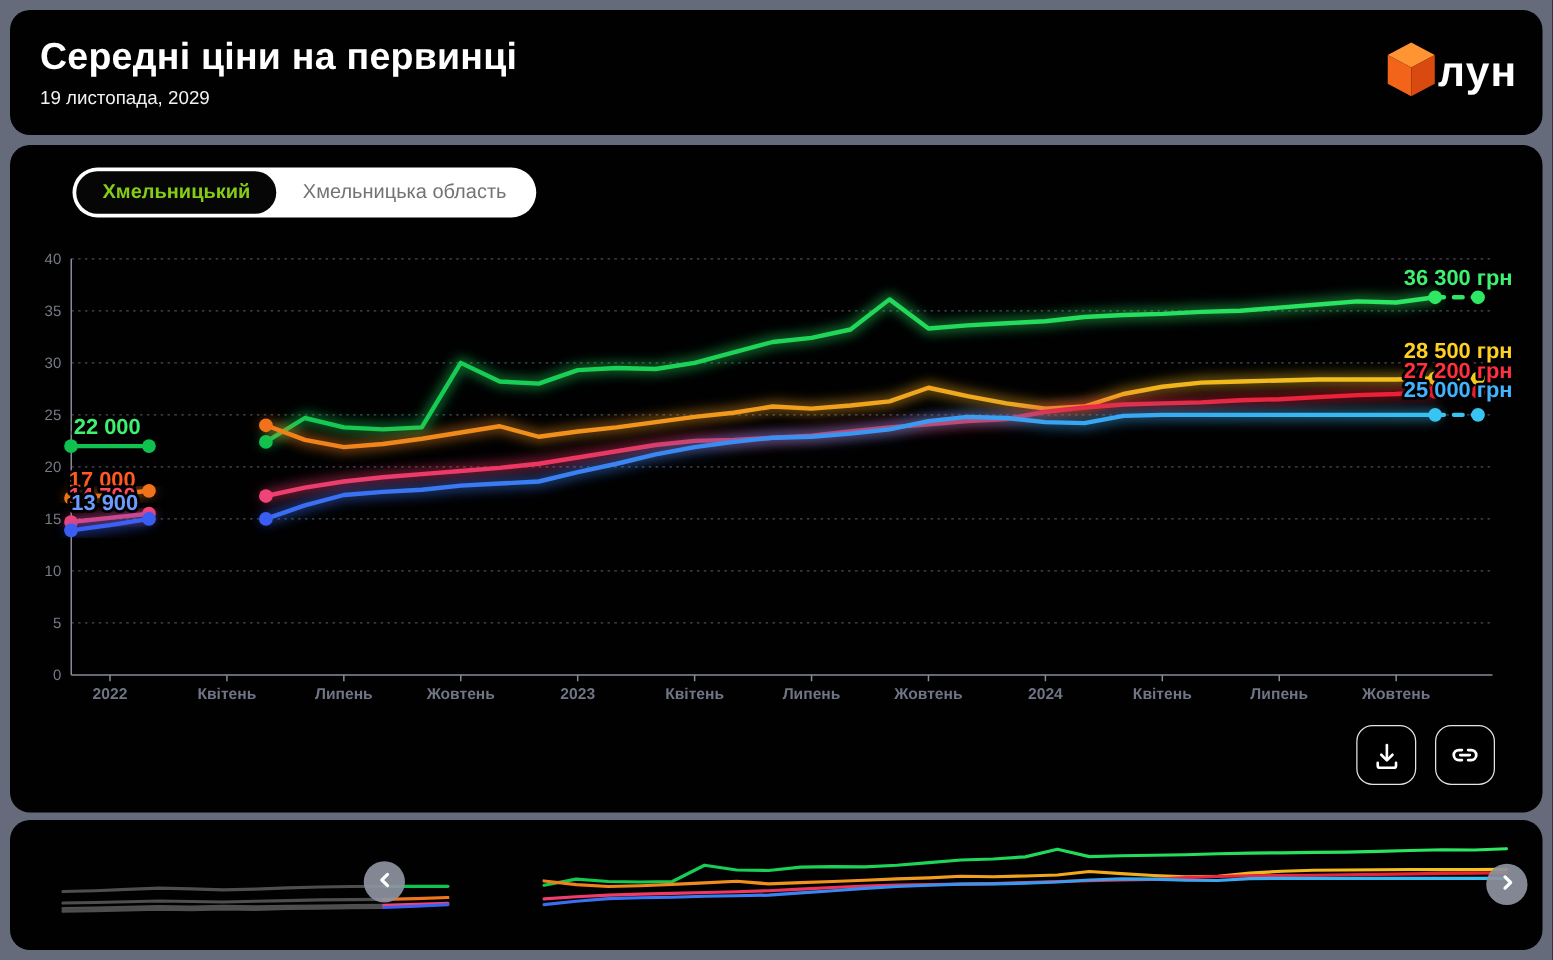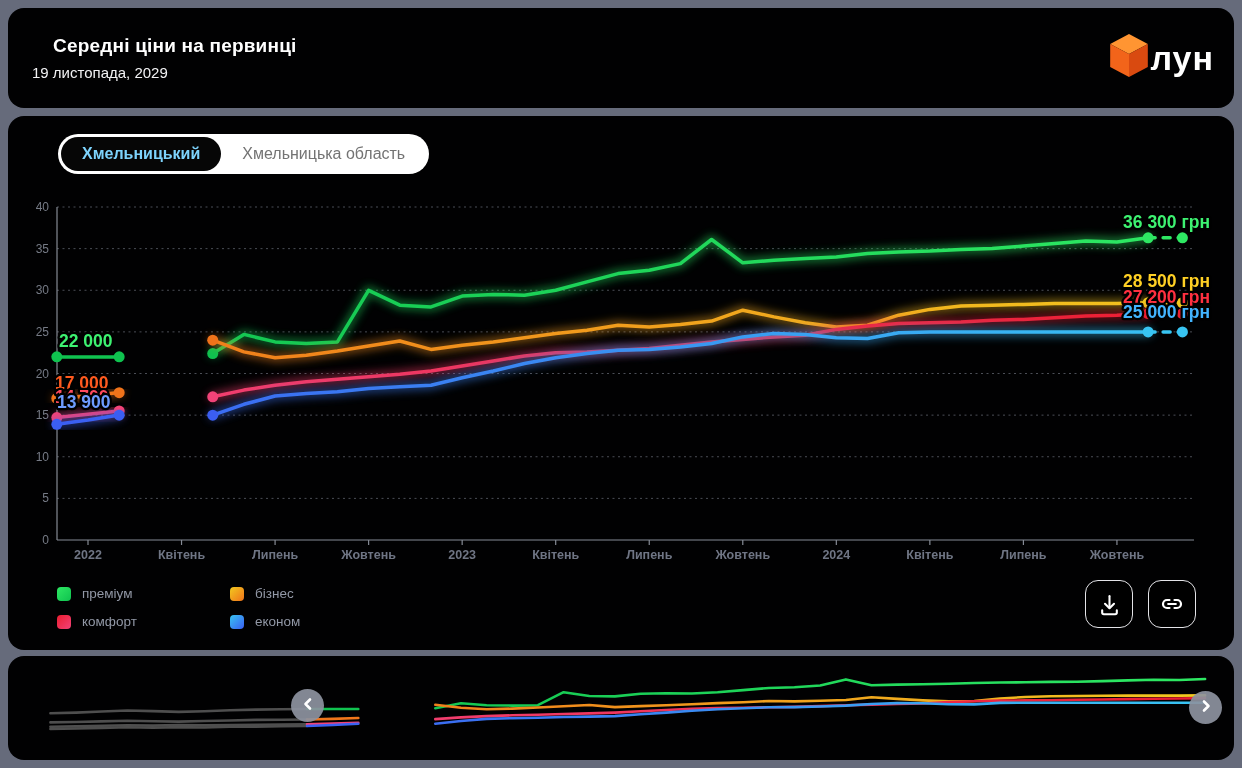--- a/index.html
+++ b/index.html
@@ -7,31 +7,31 @@
     width:1242px;height:768px;
     background:#666b7b;
     font-family:"Liberation Sans",sans-serif;
     -webkit-font-smoothing:antialiased;
     overflow:hidden;
   }
   .page{padding:8px;display:flex;flex-direction:column;}
   .panel{background:#010102;border-radius:16px;box-sizing:border-box;position:relative;}
   .header{height:100px;display:flex;align-items:center;justify-content:space-between;padding:0 20px 0 24px;}
   .htext{display:flex;flex-direction:column;gap:7px;}
-  .title{color:#ffffff;font-size:19px;font-weight:700;letter-spacing:.2px;margin-left:21px;}
+  .title{color:#ffffff;font-size:30px;font-weight:700;letter-spacing:.2px;}
   .date{color:#f2f2f4;font-size:15px;}
   .logo{display:flex;align-items:center;}
   .logo-text{color:#ffffff;font-size:34px;font-weight:700;letter-spacing:1px;line-height:1;}
   .main{height:534px;margin:8px 0 6px 0;}
   .chart{position:absolute;left:0;top:0;pointer-events:none;}
   .toggles{position:absolute;left:50px;top:18px;display:flex;gap:20px;z-index:3;}
   .pillgroup{background:#ffffff;border-radius:21px;padding:3px;display:inline-flex;align-items:center;height:40px;box-sizing:border-box;}
   .pill{border:none;background:transparent;color:#737373;font-family:"Liberation Sans",sans-serif;
         font-size:16px;font-weight:500;padding:0 21px;height:34px;border-radius:17px;cursor:pointer;white-space:nowrap;}
-  .pill.active{background:#060606;color:#7dd3fc;font-weight:600;}
+  .pill.active{background:#060606;color:#84cc16;font-weight:600;}
   .legend{position:absolute;left:49px;top:470px;display:grid;grid-template-columns:173px auto;row-gap:13px;z-index:3;}
   .litem{display:flex;align-items:center;gap:11px;color:#9298a6;font-size:13.5px;}
   .sw{width:14px;height:14px;border-radius:4px;flex:0 0 auto;}
   .actbtn{position:absolute;top:464px;width:48px;height:48px;border-radius:13px;background:#000;
           border:1.6px solid #e4e4e8;color:#fff;display:flex;align-items:center;justify-content:center;cursor:pointer;z-index:3;}
   .actbtn svg{display:block;}
   #btn-download{right:101px;}
   #btn-link{right:38px;}
   .nav{height:104px;}
   .navbtn{position:absolute;width:33px;height:33px;border-radius:50%;background:rgba(141,146,159,.92);
@@ -195,38 +195,20 @@
         <text x="51" y="230.85000000000002" class="vlabel" fill="#3df271">22 000</text>
         <text x="47" y="273.475" class="vlabel" fill="#ff5a1f">17 000</text>
         <text x="47" y="286.6225" class="vlabel" fill="#ff4a5e">14 700</text>
         <text x="49" y="292.2825" class="vlabel" fill="#6d9cff">13 900</text>
         <text x="1202" y="111.80250000000007" text-anchor="end" class="vlabel" fill="#3df271">36 300 грн</text>
         <text x="1202" y="170.7375" text-anchor="end" class="vlabel" fill="#ffd024">28 500 грн</text>
         <text x="1202" y="186.56000000000003" text-anchor="end" class="vlabel" fill="#ff3040">27 200 грн</text>
         <text x="1202" y="201.87500000000003" text-anchor="end" class="vlabel" fill="#42b4ff">25 000 грн</text>
       </svg>
 
-    <div class="legend">
-      <div class="litem">
-        <span class="sw" style="background: linear-gradient(135deg, rgb(46, 232, 99), rgb(15, 194, 79));"></span>
-        <span>преміум</span>
-      </div>
-      <div class="litem">
-        <span class="sw" style="background: linear-gradient(135deg, rgb(242, 201, 31), rgb(240, 115, 26));"></span>
-        <span>бізнес</span>
-      </div>
-      <div class="litem">
-        <span class="sw" style="background: linear-gradient(135deg, rgb(235, 29, 48), rgb(242, 67, 120));"></span>
-        <span>комфорт</span>
-      </div>
-      <div class="litem">
-        <span class="sw" style="background: linear-gradient(135deg, rgb(56, 196, 242), rgb(59, 94, 242));"></span>
-        <span>економ</span>
-      </div>
-    </div>
 
     <button class="actbtn" id="btn-download">
       <span>
         <svg width="23" height="23" viewBox="0 0 22 22" fill="none" stroke="#ffffff" stroke-width="2" stroke-linecap="round" stroke-linejoin="round">
           <path d="M4 16.5v2.2a1.6 1.6 0 0 0 1.6 1.6h10.8a1.6 1.6 0 0 0 1.6-1.6v-2.2"></path>
           <path d="M11 3v11"></path>
           <path d="M6.7 10.3 11 14.6l4.3-4.3"></path>
         </svg>
       </span>
     </button>

